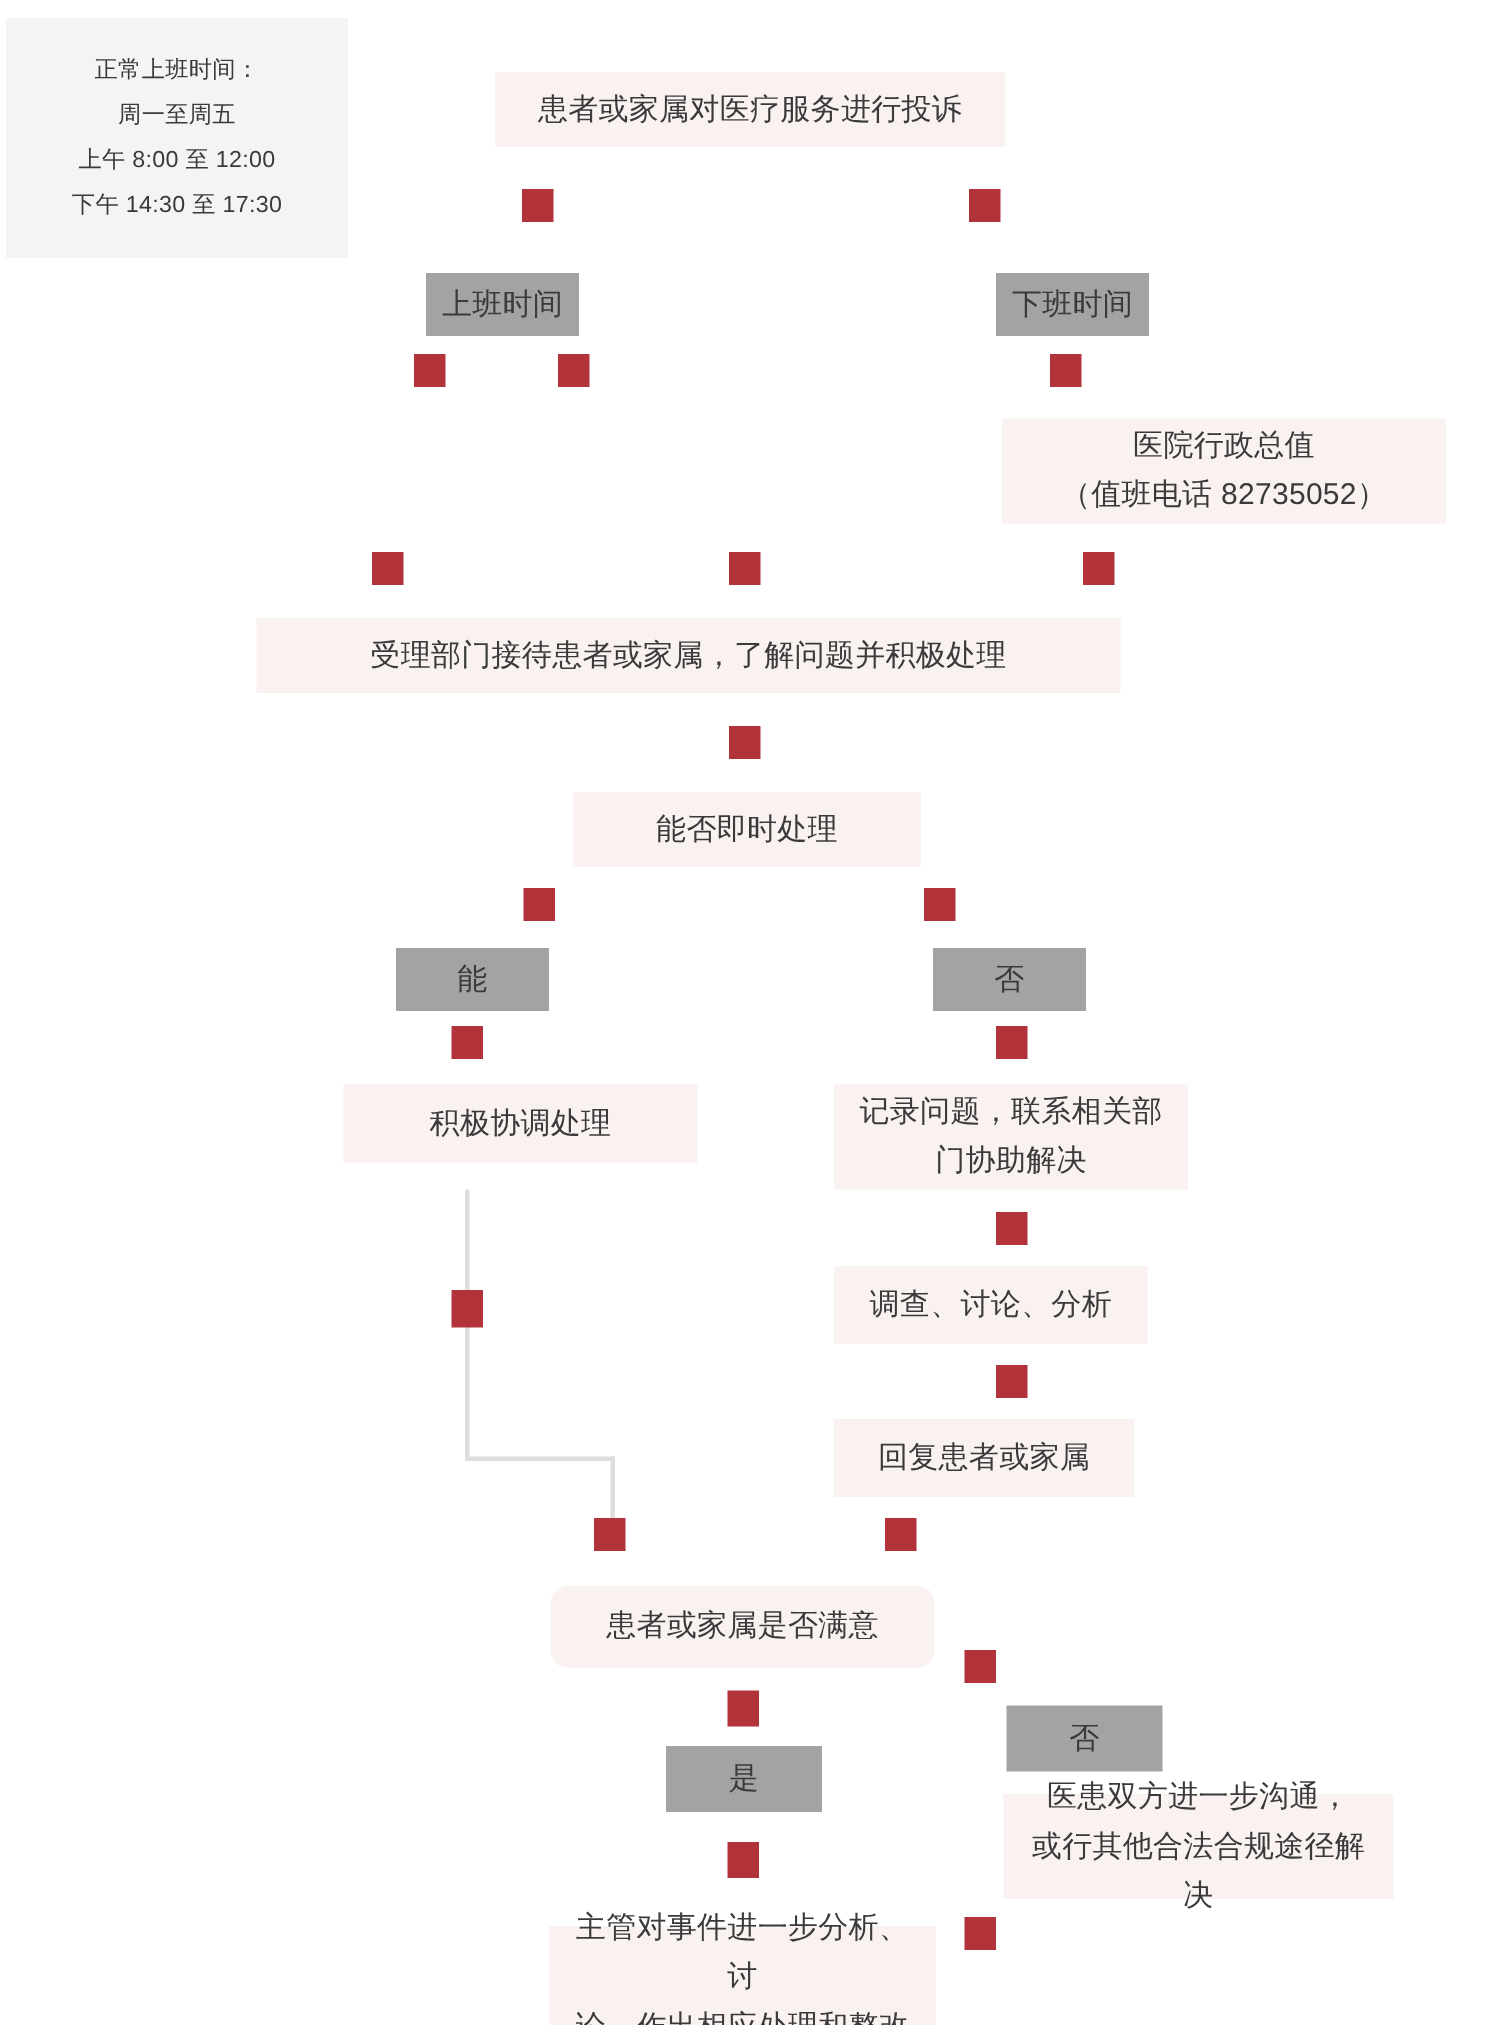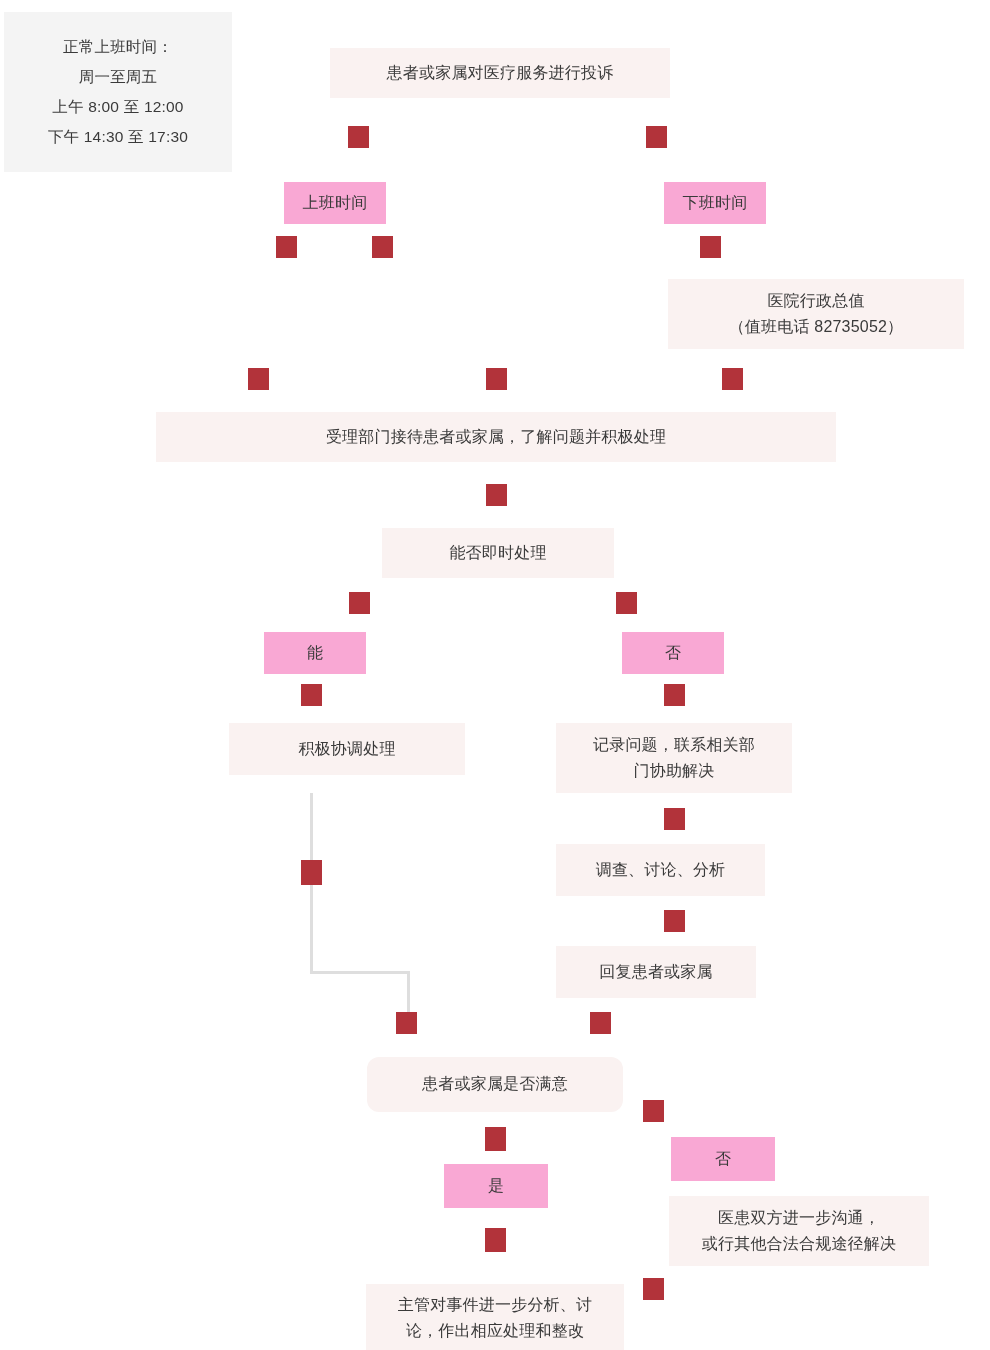--- a/index.html
+++ b/index.html
@@ -20,30 +20,30 @@
     height: 1350px;
   }
   .node {
     position: absolute;
     box-sizing: border-box;
     display: flex;
     align-items: center;
     justify-content: center;
     text-align: center;
     line-height: 1.65;
-    font-size: 16px;
+    font-size: 20px;
     letter-spacing: 0.2px;
     padding: 6px 10px;
     white-space: pre-line;
   }
   .proc {
     background: #faf2f1;
   }
   .label {
-    background: #f9a8d4;
+    background: #a3a3a3;
   }
   .info {
     background: #f4f4f4;
     line-height: 1.95;
     font-size: 15.5px;
   }
   .marker {
     position: absolute;
     background: #b2333a;
   }
@@ -74,21 +74,21 @@
   <div class="marker" style="left:372px; top:236px; width:21px; height:22px;"></div>
   <div class="marker" style="left:700px; top:236px; width:21px; height:22px;"></div>
 
   <div class="node proc" style="left:668px; top:279px; width:296px; height:70px;">医院行政总值
 （值班电话 82735052）</div>
 
   <div class="marker" style="left:248px; top:368px; width:21px; height:22px;"></div>
   <div class="marker" style="left:486px; top:368px; width:21px; height:22px;"></div>
   <div class="marker" style="left:722px; top:368px; width:21px; height:22px;"></div>
 
-  <div class="node proc" style="left:156px; top:412px; width:680px; height:50px;">受理部门接待患者或家属，了解问题并积极处理</div>
+  <div class="node proc" style="left:171px; top:412px; width:576px; height:50px;">受理部门接待患者或家属，了解问题并积极处理</div>
 
   <div class="marker" style="left:486px; top:484px; width:21px; height:22px;"></div>
 
   <div class="node proc" style="left:382px; top:528px; width:232px; height:50px;">能否即时处理</div>
 
   <div class="marker" style="left:349px; top:592px; width:21px; height:22px;"></div>
   <div class="marker" style="left:616px; top:592px; width:21px; height:22px;"></div>
 
   <div class="node label" style="left:264px; top:632px; width:102px; height:42px;">能</div>
   <div class="node label" style="left:622px; top:632px; width:102px; height:42px;">否</div>

